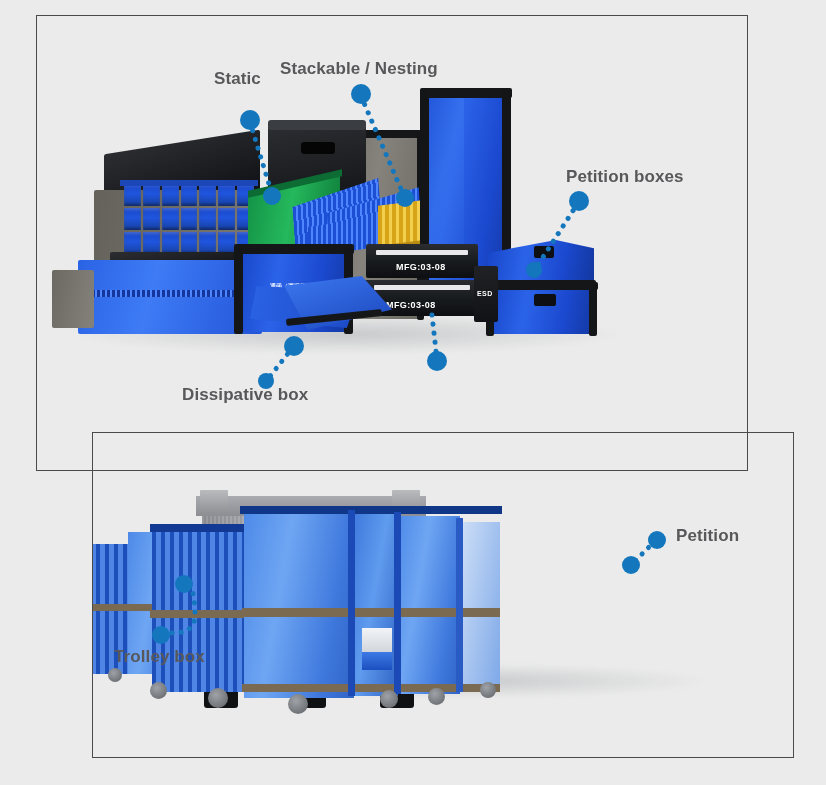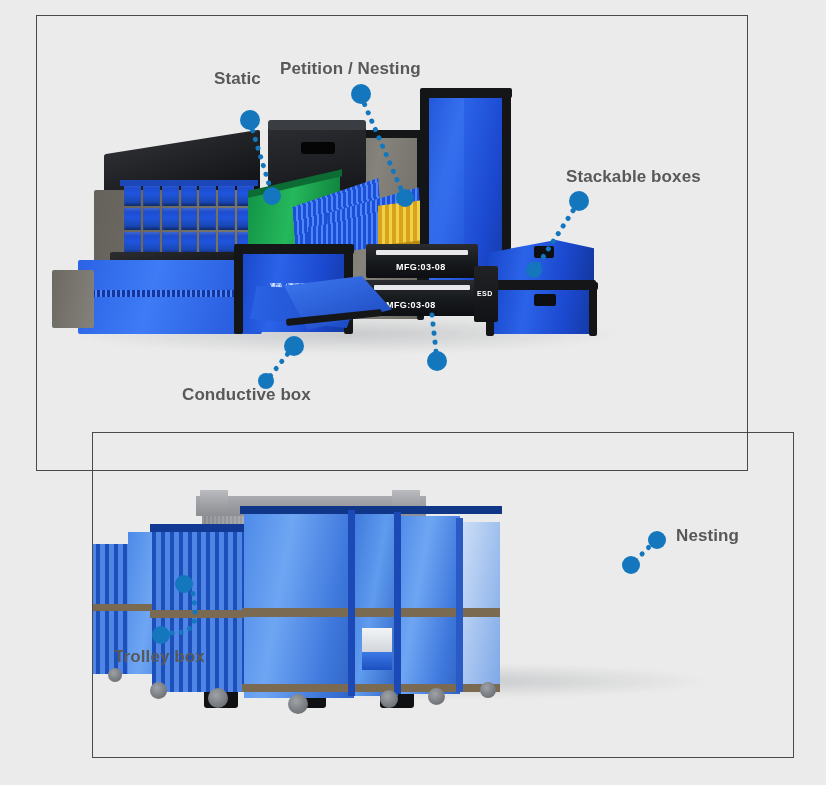--- a/index.html
+++ b/index.html
@@ -321,19 +321,19 @@
       <circle cx="266" cy="381" r="8"></circle>
       <circle cx="437" cy="361" r="10"></circle>
       <circle cx="161" cy="635" r="9"></circle>
       <circle cx="184" cy="584" r="9"></circle>
       <circle cx="657" cy="540" r="9"></circle>
       <circle cx="631" cy="565" r="9"></circle>
     </g>
   </svg>
 
   <div class="label" id="lbl-trays">Static</div>
-  <div class="label" id="lbl-nesting">Petition / Nesting</div>
-  <div class="label" id="lbl-stackable">Stackable boxes</div>
-  <div class="label" id="lbl-collapsible">Conductive box</div>
+  <div class="label" id="lbl-nesting">Stackable / Nesting</div>
+  <div class="label" id="lbl-stackable">Petition boxes</div>
+  <div class="label" id="lbl-collapsible">Dissipative box</div>
   <div class="label" id="lbl-pallet">Trolley box</div>
-  <div class="label" id="lbl-trolley">Nesting</div>
+  <div class="label" id="lbl-trolley">Petition</div>
 
 </div>
 
 </body></html>

